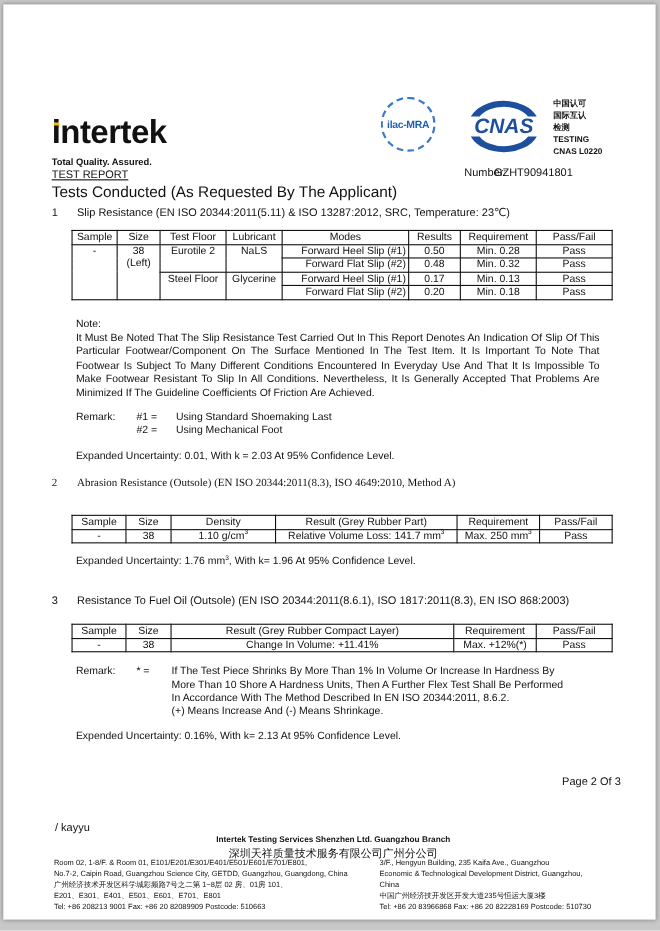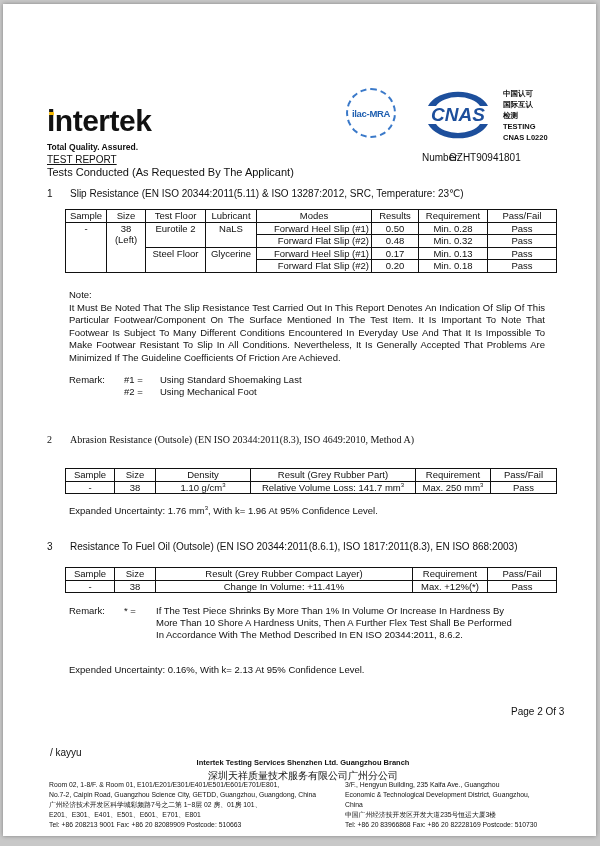--- a/index.html
+++ b/index.html
@@ -26,21 +26,21 @@
     font-size: 30px; font-weight: bold; letter-spacing: -0.5px;
     color: #111; line-height: 30px;
   }
   .logo-dot {
     position: absolute; left: 46px; top: 107px;
     width: 5px; height: 5px; border-radius: 50%;
     background: #f5b800;
   }
   .tagline { left: 44px; top: 138px; font-size: 8.5px; font-weight: bold; }
   .report-title { left: 44px; top: 150px; font-size: 10px; text-decoration: underline; }
-  .tests-conducted { left: 44px; top: 162px; font-size: 11px; }
+  .tests-conducted { left: 44px; top: 162px; font-size: 14px; }
 
   .ilac {
     left: 343px; top: 84px; width: 50px; height: 50px; border-radius: 50%;
     border: 2px dashed #3a79c9;
     box-sizing: border-box;
     display: flex; align-items: center; justify-content: center;
   }
   .ilac span { font-size: 9.5px; font-weight: bold; color: #1f5fb0; letter-spacing: -0.3px; }
   .cnas {
     left: 417px; top: 82px; width: 76px; height: 56px;
@@ -164,20 +164,21 @@
     <div>Note:</div>
     <div>It Must Be Noted That The Slip Resistance Test Carried Out In This Report Denotes An Indication Of Slip Of This Particular Footwear/Component On The Surface Mentioned In The Test Item. It Is Important To Note That Footwear Is Subject To Many Different Conditions Encountered In Everyday Use And That It Is Impossible To Make Footwear Resistant To Slip In All Conditions. Nevertheless, It Is Generally Accepted That Problems Are Minimized If The Guideline Coefficients Of Friction Are Achieved.</div>
   </div>
 
   <div class="abs small" style="left:66px; top:370px;">Remark:</div>
   <div class="abs small" style="left:121px; top:370px;">#1 =</div>
   <div class="abs small" style="left:157px; top:370px;">Using Standard Shoemaking Last</div>
   <div class="abs small" style="left:121px; top:382px;">#2 =</div>
   <div class="abs small" style="left:157px; top:382px;">Using Mechanical Foot</div>
 
+  <div class="abs small" style="left:66px; top:405px;">Expanded Uncertainty: 0.01, With k = 2.03 At 95% Confidence Level.</div>
 
   <div class="abs sec-title" style="top:430px;font-family:Liberation Serif, serif;">
     <span class="num">2</span><span>Abrasion Resistance (Outsole) (EN ISO 20344:2011(8.3), ISO 4649:2010, Method A)</span>
   </div>
 
   <table class="grid" style="left:62px; top:464px; width:492px;">
     <tbody>
         <tr>
       <th style="width:44px">Sample</th>
       <th style="width:36px">Size</th>
@@ -223,20 +224,21 @@
     </tr>
   </tbody>
     </table>
 
   <div class="abs small" style="left:66px; top:601px;">Remark:</div>
   <div class="abs small" style="left:121px; top:601px;">* =</div>
   <div class="abs small" style="left:153px; top:601px; line-height:12px;">
     <div>If The Test Piece Shrinks By More Than 1% In Volume Or Increase In Hardness By</div>
     <div>More Than 10 Shore A Hardness Units, Then A Further Flex Test Shall Be Performed</div>
     <div>In Accordance With The Method Described In EN ISO 20344:2011, 8.6.2.</div>
+    <div>(+) Means Increase And (-) Means Shrinkage.</div>
   </div>
 
   <div class="abs small" style="left:66px; top:660px;">Expended Uncertainty: 0.16%, With k= 2.13 At 95% Confidence Level.</div>
 
   <div class="abs footer-left">/ kayyu</div>
   <div class="abs footer-right">Page 2 Of 3</div>
   <div class="abs footer-company">Intertek Testing Services Shenzhen Ltd. Guangzhou Branch</div>
   <div class="abs footer-cn">深圳天祥质量技术服务有限公司广州分公司</div>
 
   <div class="abs addr addr-left">

